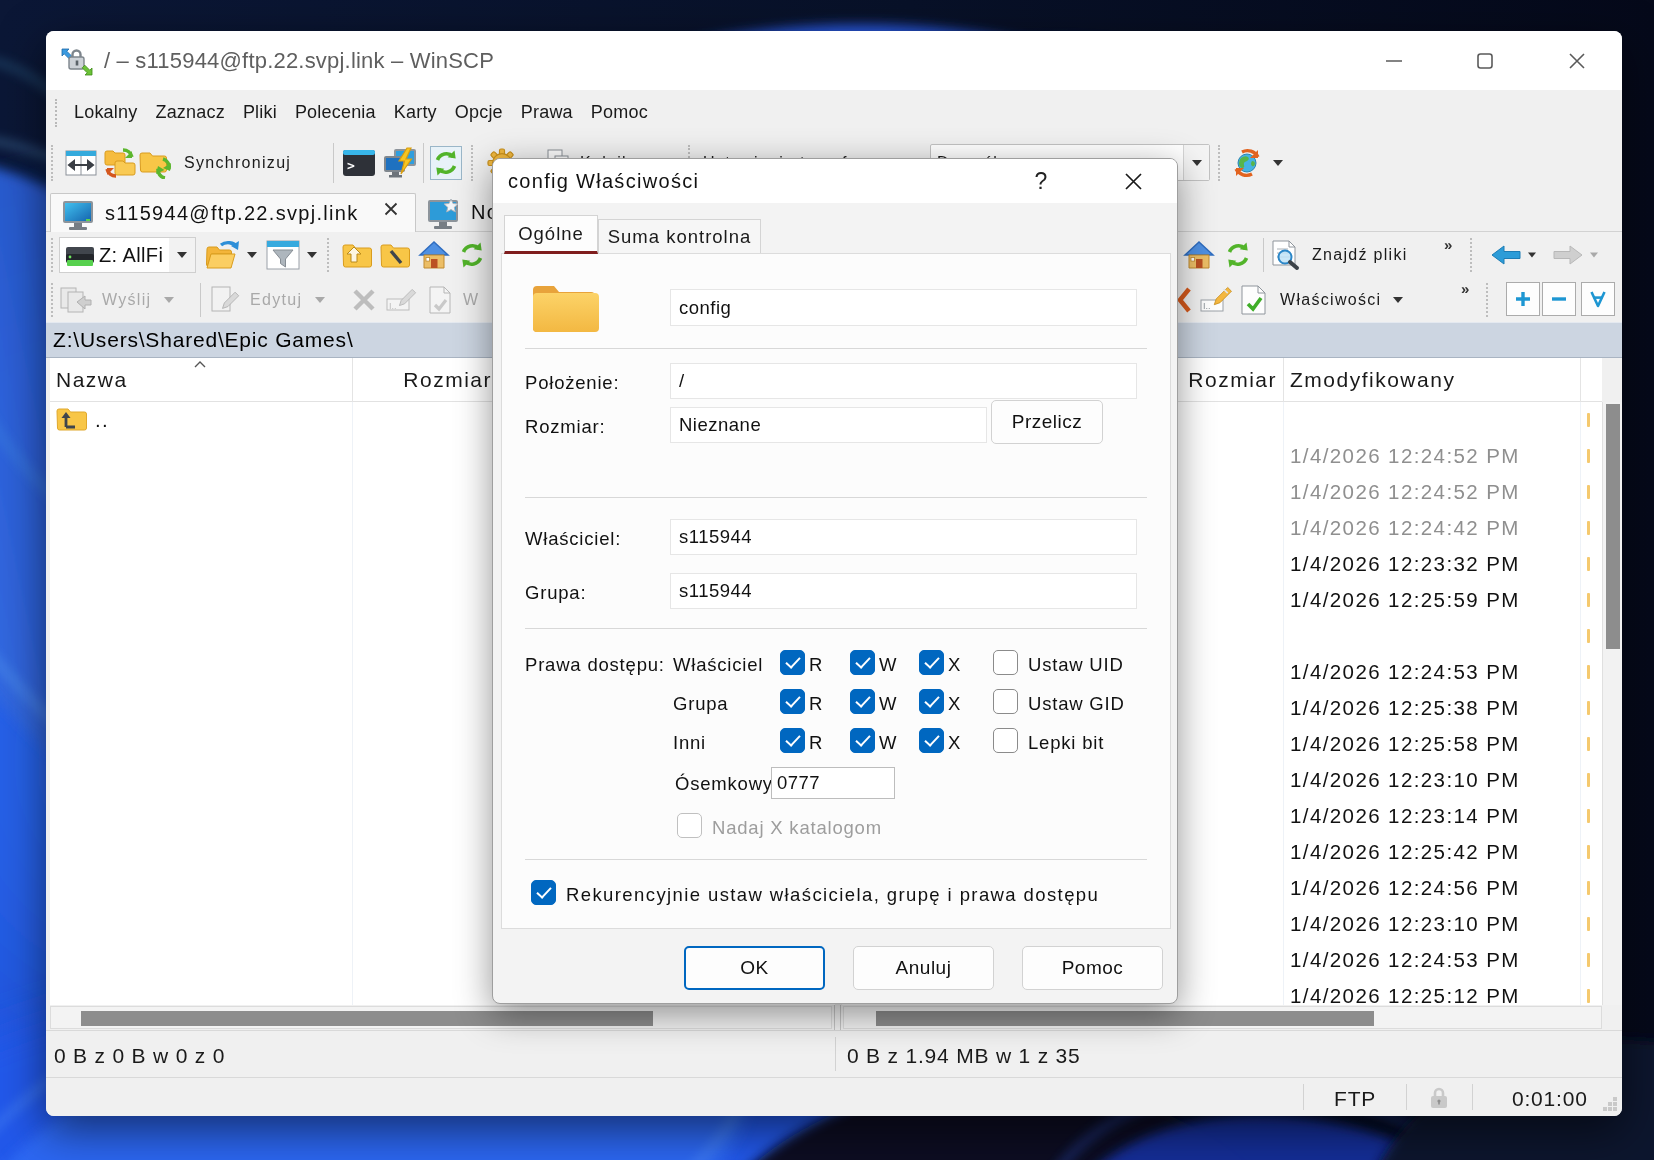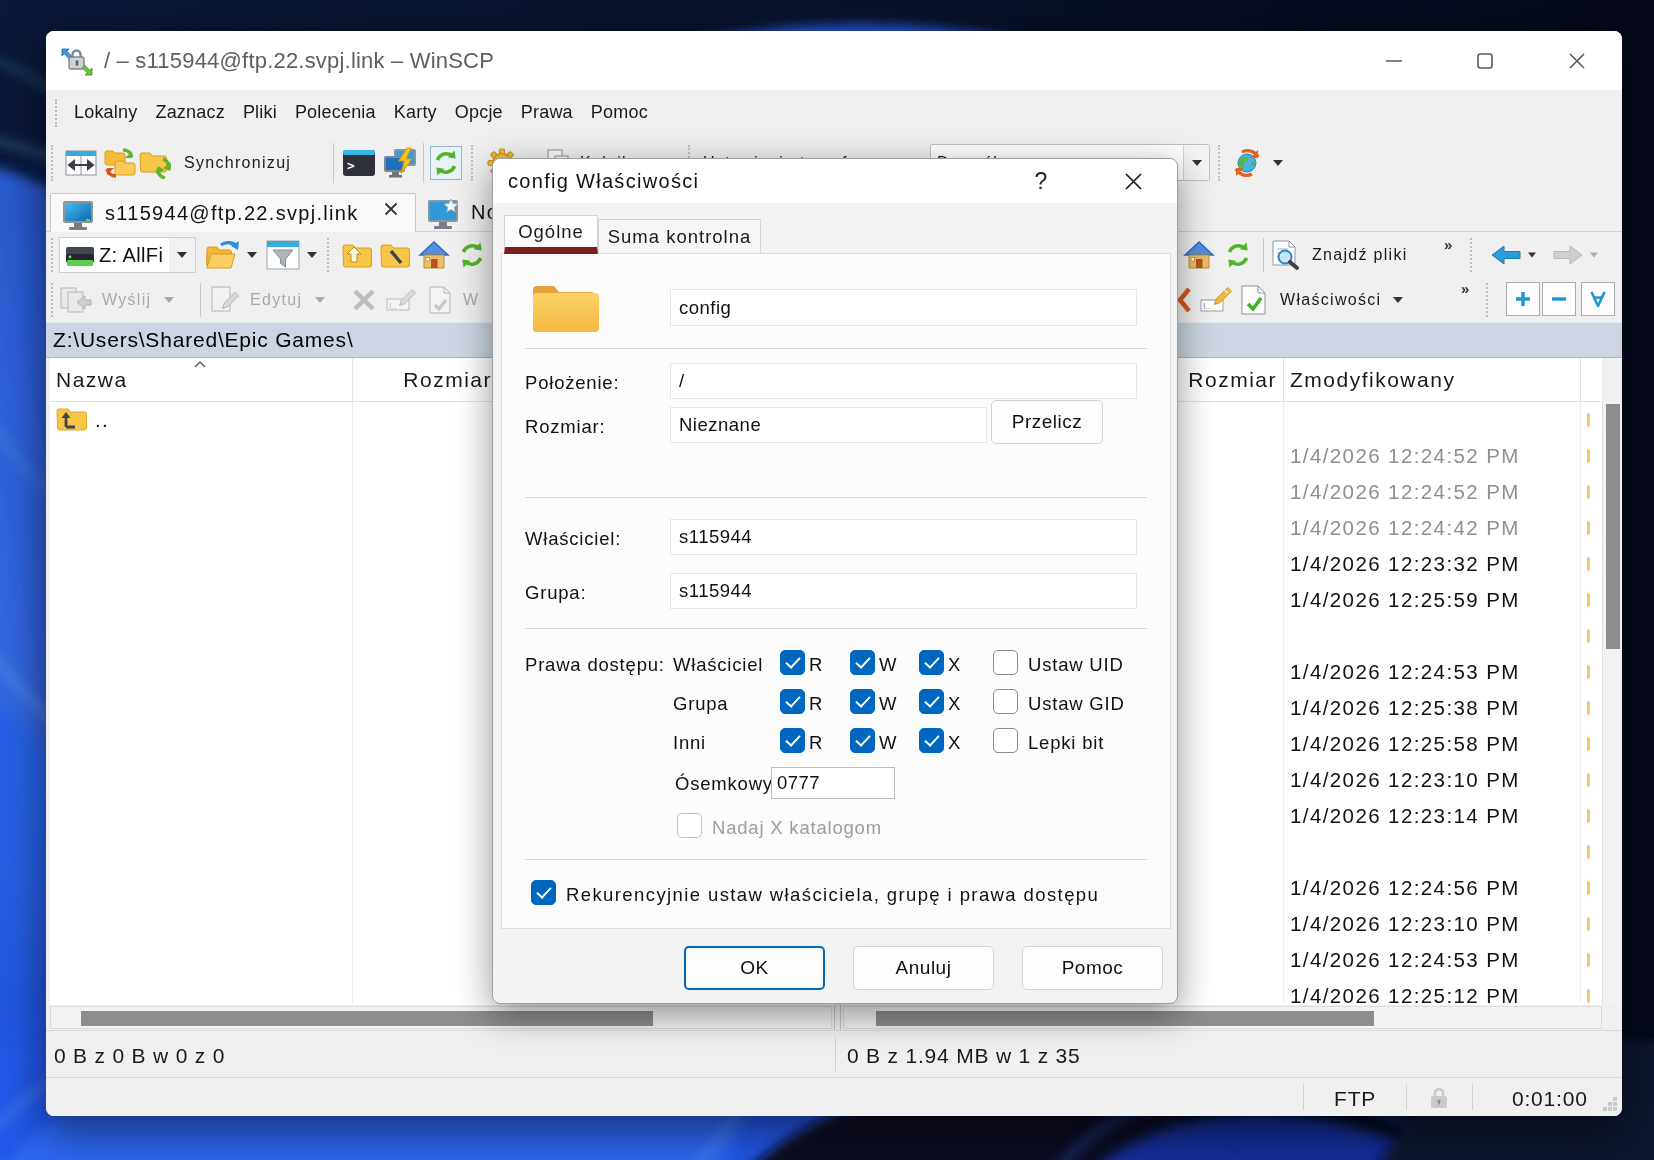--- a/index.html
+++ b/index.html
@@ -67,21 +67,21 @@
   .stext { position:absolute; font-size:21px; color:#1a1a1a; white-space:nowrap; letter-spacing:.8px; }
 
   
   #dlg { position:absolute; left:492px; top:158px; width:686px; height:846px; background:#f3f3f3;
     border-radius:8px; border:1px solid #9e9e9e; box-shadow:0 10px 36px rgba(0,0,0,.42); overflow:hidden; }
   .dlg-titlebar { position:absolute; left:0; top:0; width:100%; height:44px; background:#ffffff; }
   .dlg-title { position:absolute; left:15px; top:0; height:44px; display:flex; align-items:center; font-size:20px; color:#111; letter-spacing:1.3px; }
   .dlg-tbtn { position:absolute; top:0; height:44px; width:44px; display:flex; align-items:center; justify-content:center; font-size:21px; color:#222; }
   .dtab { position:absolute; font-size:18.5px; letter-spacing:1px; color:#1a1a1a; display:flex; align-items:center; justify-content:center;
     background:#f6f6f6; border:1px solid #d4d4d4; }
-  .dtab.on { background:#fdfdfd; border-bottom:7px solid #7f1d1d; z-index:3; }
+  .dtab.on { background:#fdfdfd; border-bottom:3px solid #7f1d1d; z-index:3; }
   .dpage { position:absolute; left:8px; top:94px; width:670px; height:676px; background:#fcfcfc; border:1px solid #dcdcdc; }
   .dlabel { position:absolute; font-size:18.5px; color:#111; white-space:nowrap; letter-spacing:.8px; }
   .dlabel.dis { color:#9d9d9d; }
   .dfield { position:absolute; background:#ffffff; border:1px solid #e6e6e6; display:flex; align-items:center;
     font-size:18.5px; color:#111; padding-left:8px; white-space:nowrap; letter-spacing:.5px; }
   .dhr { position:absolute; height:1px; background:#d8d8d8; }
   .dbtn { position:absolute; background:#fdfdfd; border:1px solid #d2d2d2; border-radius:5px;
     display:flex; align-items:center; justify-content:center; font-size:19px; color:#111; letter-spacing:.5px; }
   .dbtn.focus { border:2px solid #0067c0; }
   .cb { position:absolute; width:25px; height:25px; border-radius:5px; border:1px solid #8b8b8b; background:#fff; }
@@ -605,20 +605,21 @@
         </div>
         <div class="frow" style="top: 360px;">
           <span class="fcell" style="left: 448px;">1/4/2026 12:23:10 PM</span>
           <span class="sliver" style="left: 745px; top: 11px;"></span>
         </div>
         <div class="frow" style="top: 396px;">
           <span class="fcell" style="left: 448px;">1/4/2026 12:23:14 PM</span>
           <span class="sliver" style="left: 745px; top: 11px;"></span>
         </div>
         <div class="frow" style="top: 432px;">
+          <span class="fcell" style="left: 448px;">1/4/2026 12:25:42 PM</span>
           <span class="sliver" style="left: 745px; top: 11px;"></span>
         </div>
         <div class="frow" style="top: 468px;">
           <span class="fcell" style="left: 448px;">1/4/2026 12:24:56 PM</span>
           <span class="sliver" style="left: 745px; top: 11px;"></span>
         </div>
         <div class="frow" style="top: 504px;">
           <span class="fcell" style="left: 448px;">1/4/2026 12:23:10 PM</span>
           <span class="sliver" style="left: 745px; top: 11px;"></span>
         </div>

